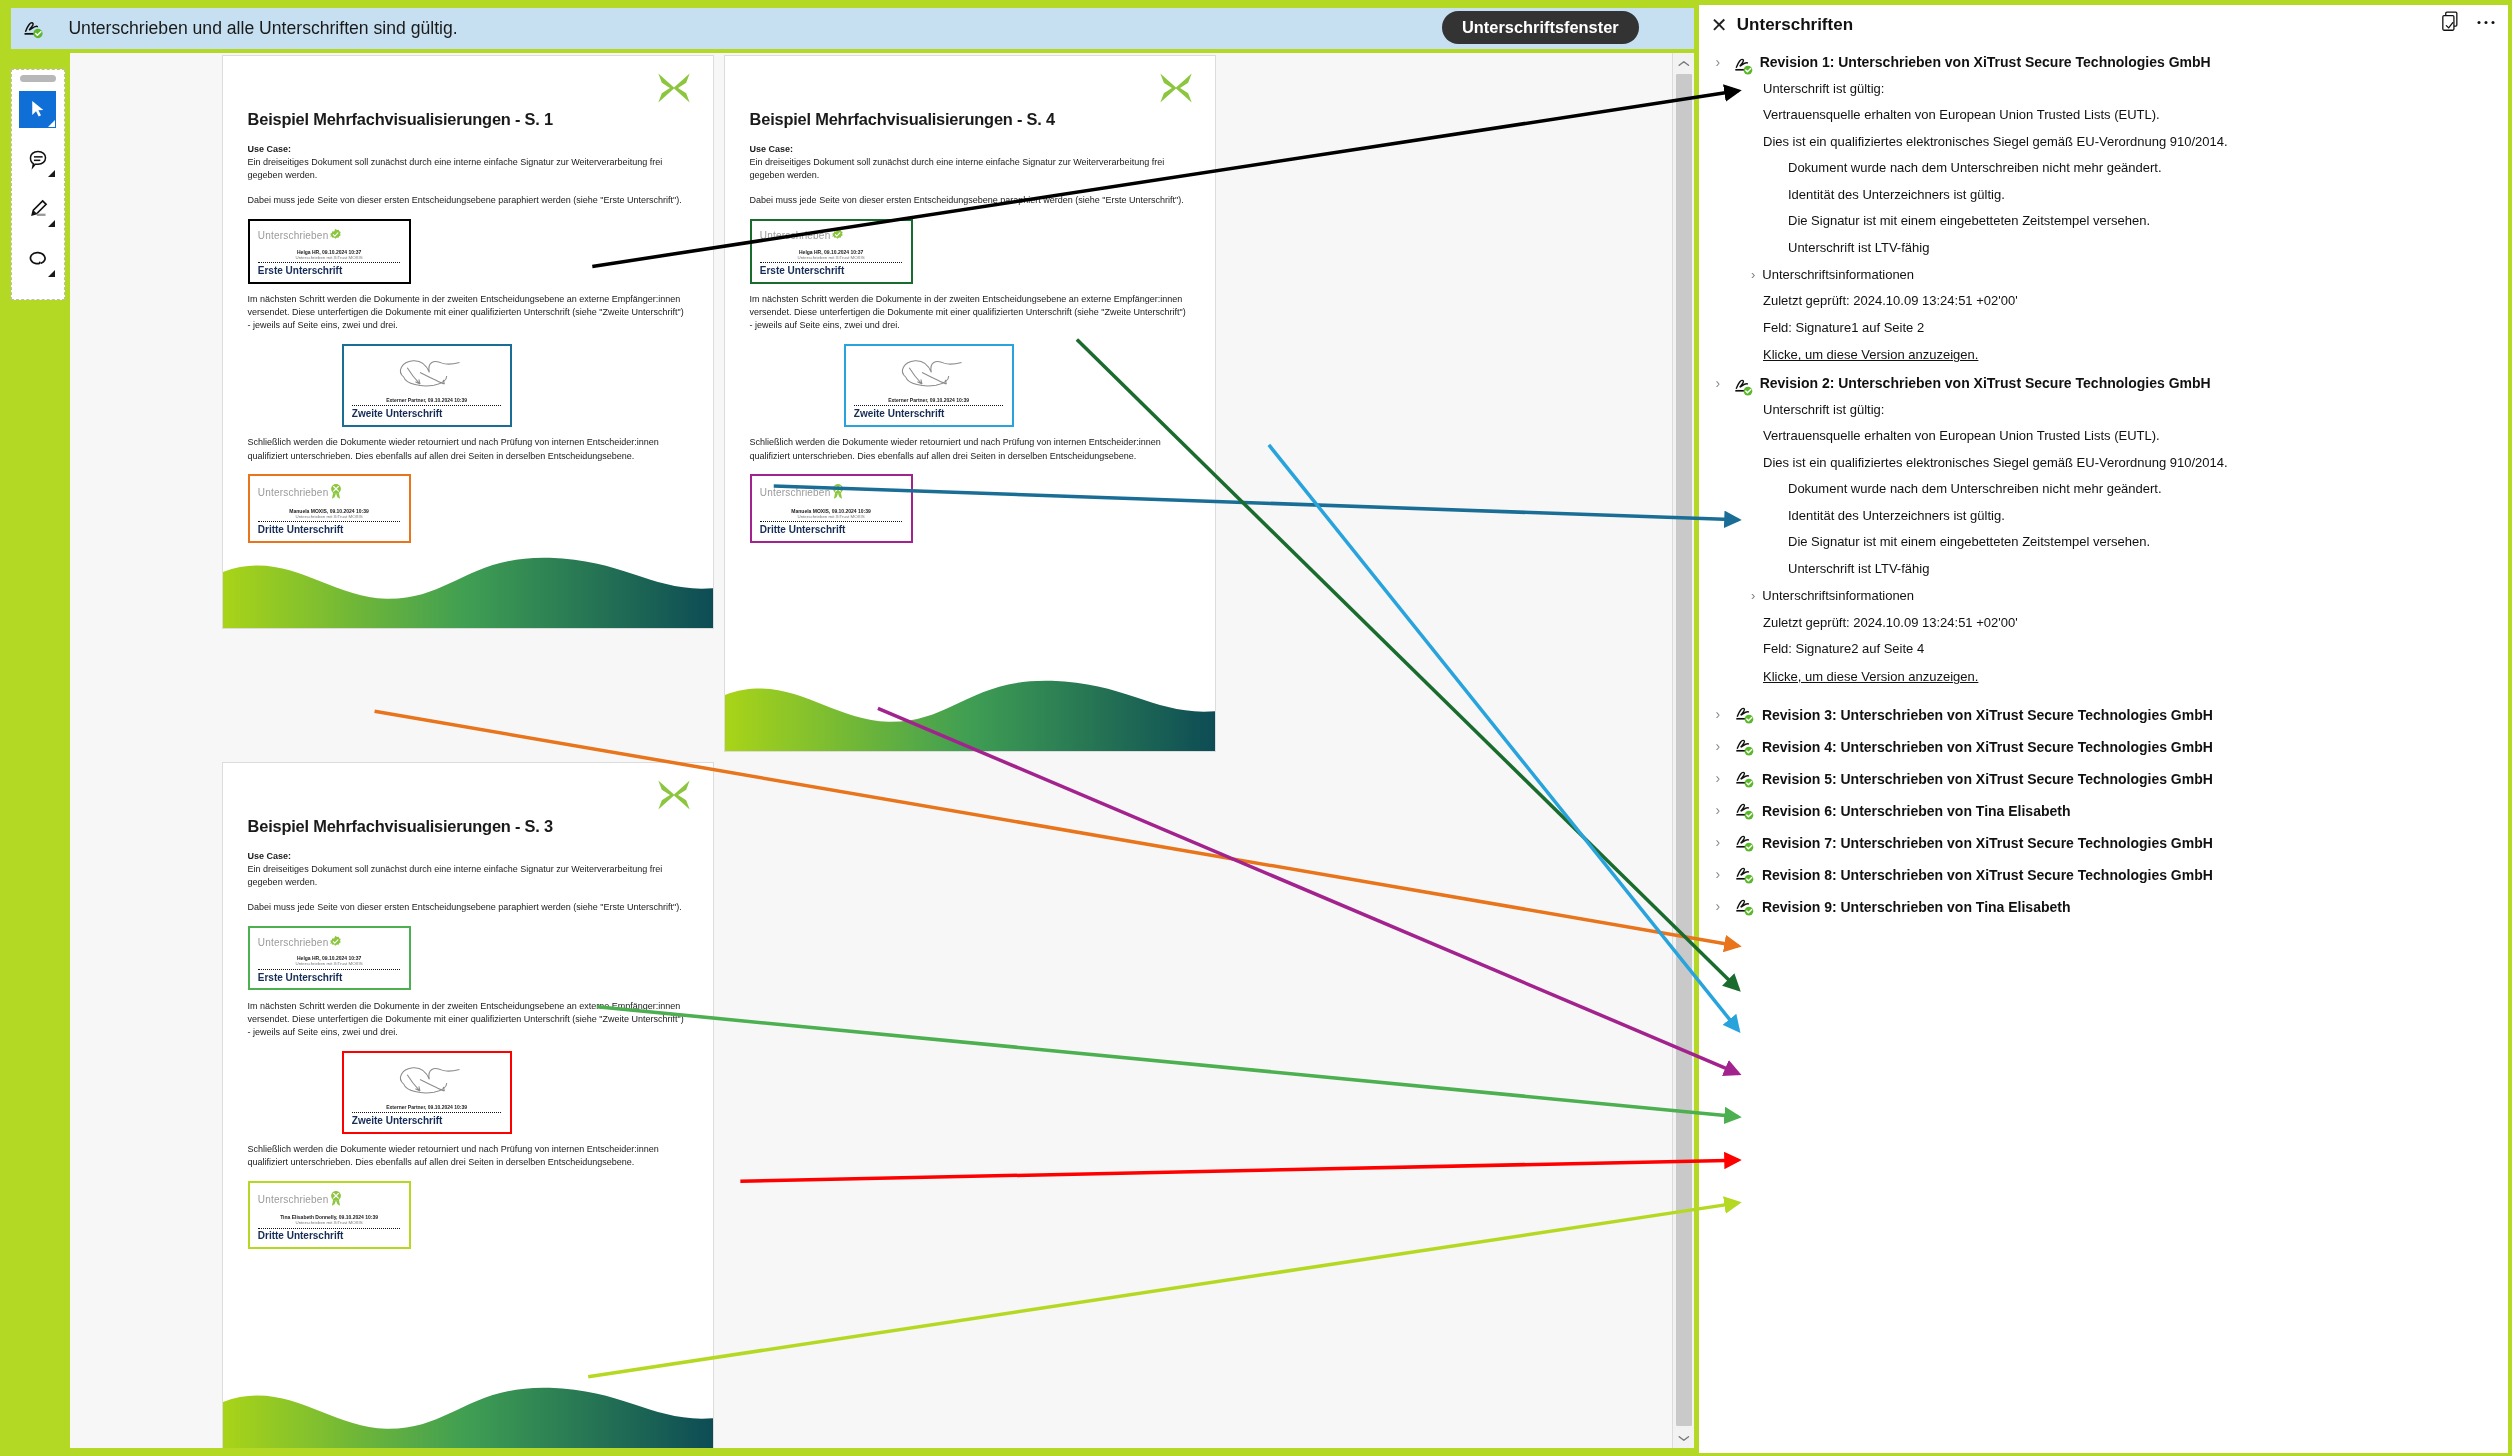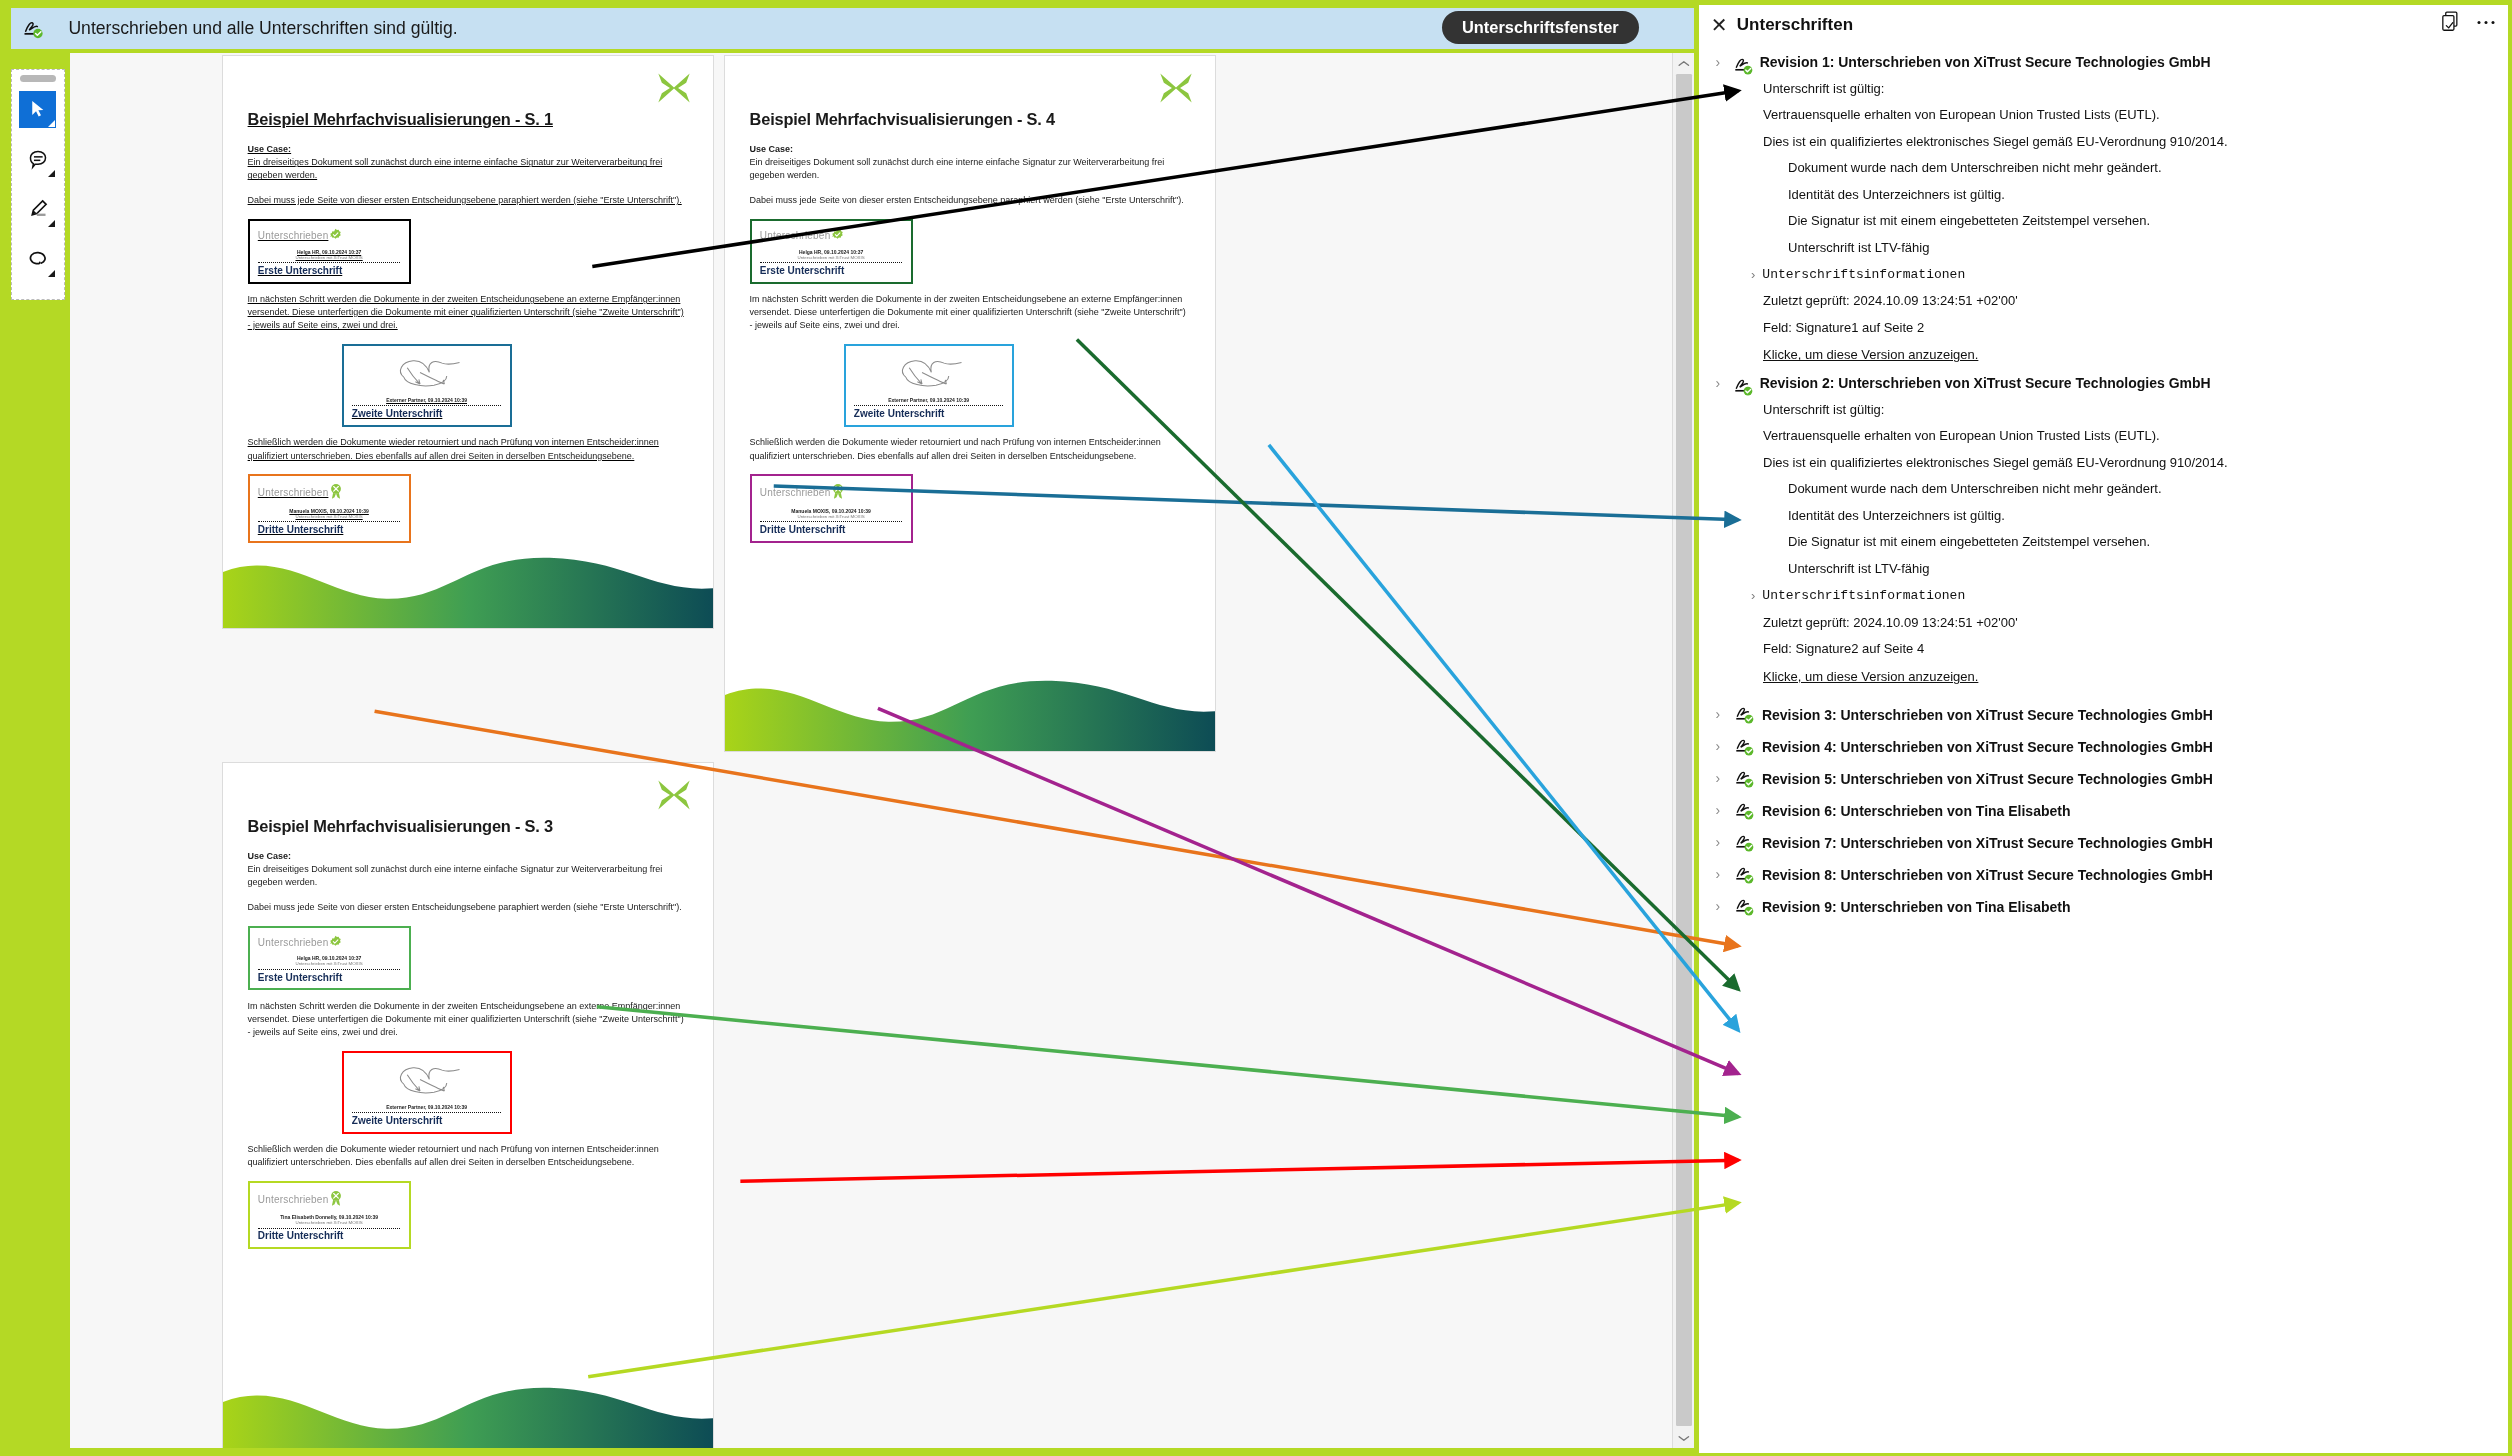--- a/index.html
+++ b/index.html
@@ -69,21 +69,21 @@
     position: absolute; left: 70px; top: 53px; width: 1623px; height: 1395px;
     background: #f7f7f7;
     overflow: hidden;
   }
   .page {
     position: absolute;
     background: #ffffff;
     border: 0.6px solid #dcdcdc;
     overflow: hidden;
   }
-  #page-1 { left: 152px; top: 2.3px;  width: 492px; height: 574px; text-decoration: underline; }
+  #page-1 { left: 152px; top: 2.3px;  width: 492px; height: 574px; }
   #page-2 { left: 654px; top: 2.3px; width: 492px; height: 697px; }
   #page-3 { left: 152px; top: 709px; width: 492px; height: 697px; }
 
   .page-inner { position: relative; width: 100%; height: 100%; padding: 27px 24.6px 0 24.6px; }
 
   .x-logo { position: absolute; right: 21px; top: 14px; width: 36px; height: 36px; }
   .page-title {
     font-size: 16.4px; font-weight: bold; color: #1a1a1a;
     margin-top: 27px; margin-bottom: 14px; letter-spacing: -0.2px;
   }
@@ -159,21 +159,21 @@
   .rev-title { font-size: 14px; font-weight: bold; color: #111; white-space: nowrap; padding-top: 2.3px;}
 
   .rev-detail { font-size: 13px; color: #111; line-height: 1; }
   .rev-detail.l1 { padding-left: 64px; margin-bottom: 13.5px; }
   .rev-detail.l2 { padding-left: 89px; margin-bottom: 13.5px; }
   .rev-sub {
     display: flex; align-items: center; gap: 7px;
     padding-left: 52px; margin-bottom: 12.3px; cursor: pointer;
   }
   .rev-sub .chev { color: #7d7d7d; font-size: 13px; }
-  .rev-sub span.lbl { font-size: 13px; color: #111; font-family: Liberation Mono, monospace; }
+  .rev-sub span.lbl { font-size: 13px; color: #111; }
   .rev-link {
     padding-left: 64px; font-size: 13px; color: #111;
     text-decoration: underline; cursor: pointer; display: inline-block;
   }
 
   .rev-simple {
     display: flex; align-items: center; gap: 7px;
     padding-left: 16.4px; height: 32px; cursor: pointer;
   }
   .rev-simple .rev-chevron { padding-top: 0; }

